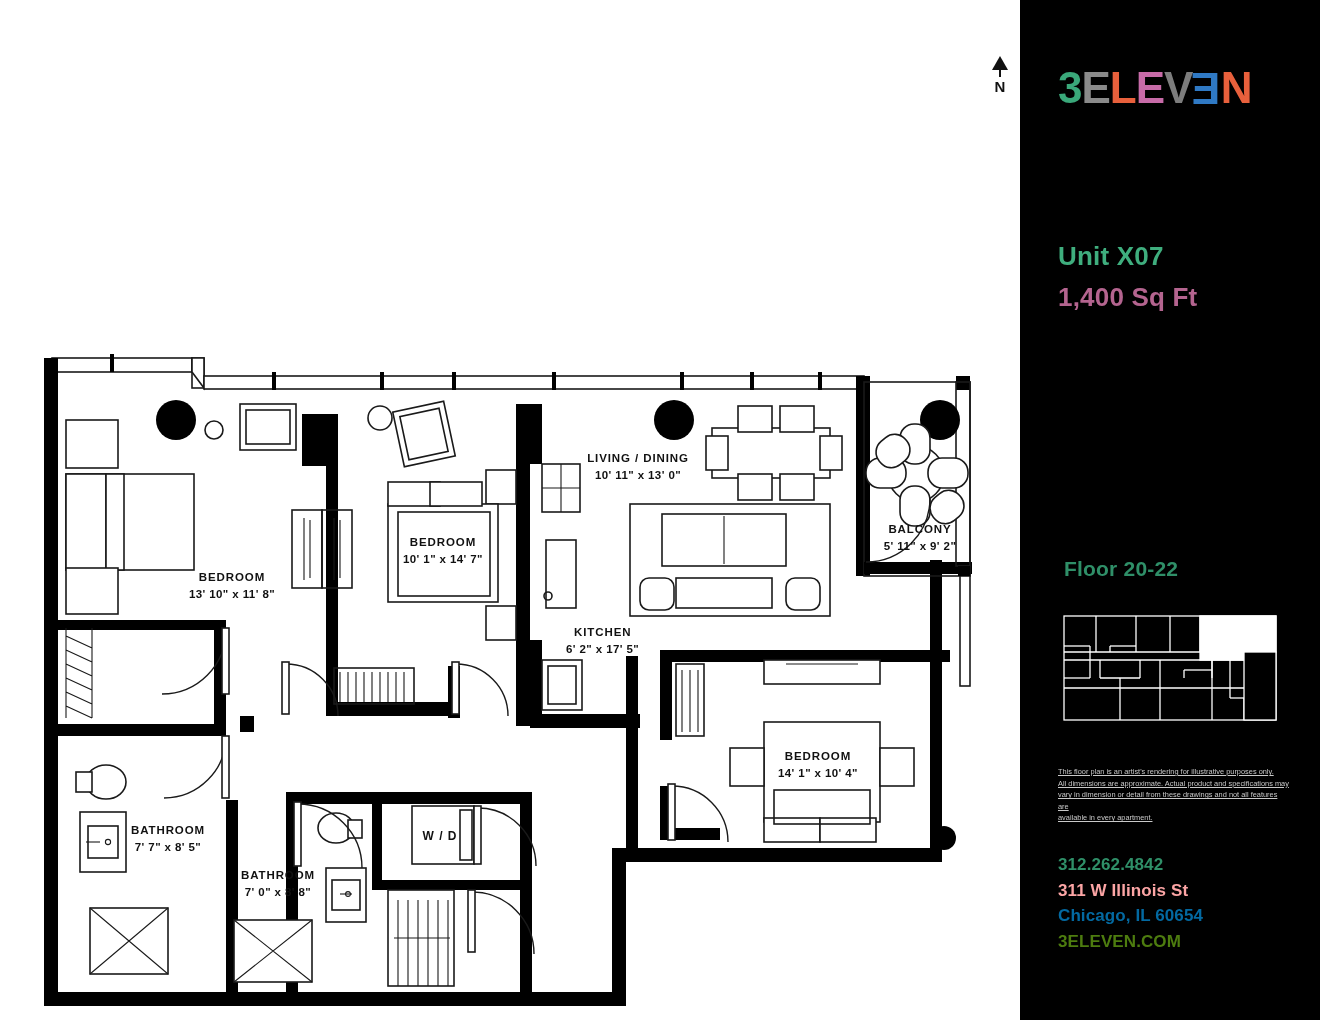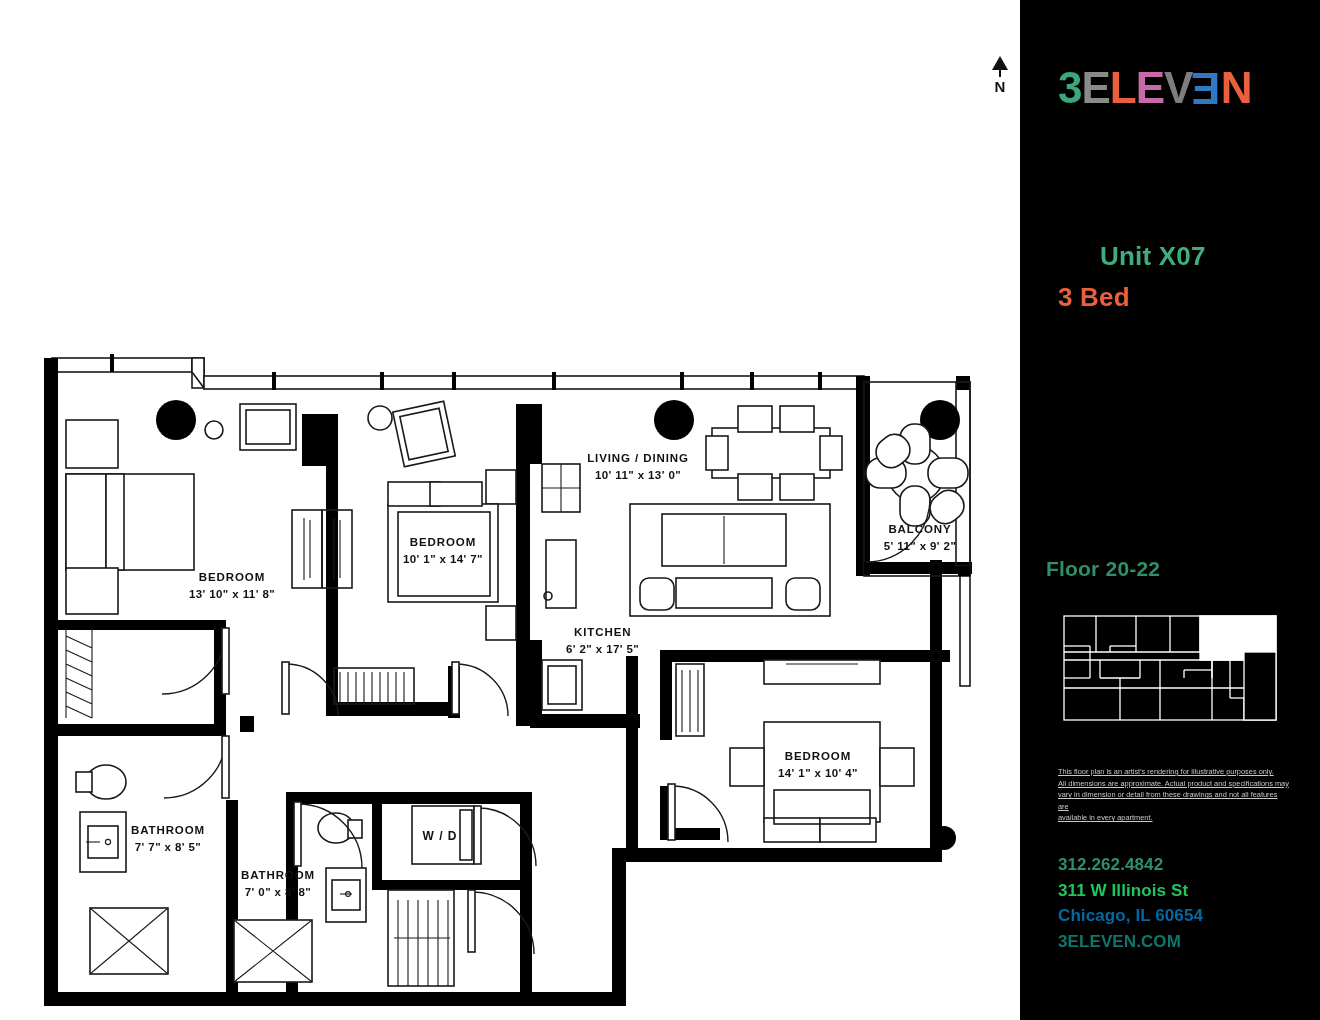--- a/index.html
+++ b/index.html
@@ -90,21 +90,21 @@
   #unit-block div {
     font-family: "Liberation Sans", sans-serif;
     font-weight: bold;
     font-size: 26px;
     line-height: 41px;
     letter-spacing: 0.2px;
   }
 
   #floor-label {
     position: absolute;
-    left: 26px; top: 557px;
+    left: 44px; top: 557px;
     font-family: "Liberation Sans", sans-serif;
     font-weight: bold;
     font-size: 21px;
     letter-spacing: 0.2px;
   }
 
   #keyplan {
     position: absolute;
     left: 38px; top: 608px;
     width: 224px; height: 118px;
@@ -433,22 +433,22 @@
       <span class="glyph" style="color: rgb(58, 168, 122);">3</span>
       <span class="glyph" style="color: rgb(138, 138, 138);">E</span>
       <span class="glyph" style="color: rgb(232, 96, 60);">L</span>
       <span class="glyph" style="color: rgb(199, 107, 168);">E</span>
       <span class="glyph" style="color: rgb(125, 125, 125);">V</span>
       <span class="glyph flip" style="color: rgb(47, 121, 196);">E</span>
       <span class="glyph" style="color: rgb(232, 96, 60);">N</span>
     </div>
 
     <div id="unit-block">
-      <div style="color: rgb(63, 174, 126); margin-left: 42px;">Unit X07</div>
-      <div style="color: rgb(232, 96, 60);">3 Bed</div>
+      <div style="color: rgb(63, 174, 126);">Unit X07</div>
+      <div style="color: rgb(180, 100, 143);">1,400 Sq Ft</div>
     </div>
 
     <div id="floor-label" style="color: rgb(47, 143, 104);">Floor 20-22</div>
 
     <div id="keyplan">
       <svg viewBox="0 0 224 118" width="224" height="118" xmlns="http://www.w3.org/2000/svg">
         <rect x="0" y="0" width="224" height="118" fill="#000000"></rect>
         <g stroke="#ffffff" stroke-width="1.3" fill="none">
           <rect x="6" y="8" width="212" height="104"></rect>
           <path d="M6 44 L218 44"></path>
@@ -484,19 +484,19 @@
 
     <div id="disclaimer">
       <p>This floor plan is an artist's rendering for illustrative purposes only.</p>
       <p>All dimensions are approximate. Actual product and specifications may</p>
       <p>vary in dimension or detail from these drawings and not all features are</p>
       <p>available in every apartment.</p>
     </div>
 
     <div id="contact">
       <div style="color: rgb(47, 143, 104);">312.262.4842</div>
-      <div style="color: #22c55e;">311 W Illinois St</div>
+      <div style="color: #fca5a5;">311 W Illinois St</div>
       <div style="color: #0369a1;">Chicago, IL 60654</div>
-      <div style="color: #0f766e;">3ELEVEN.COM</div>
+      <div style="color: #4d7c0f;">3ELEVEN.COM</div>
     </div>
 
   </div>
 </div>
 
 </body></html>

